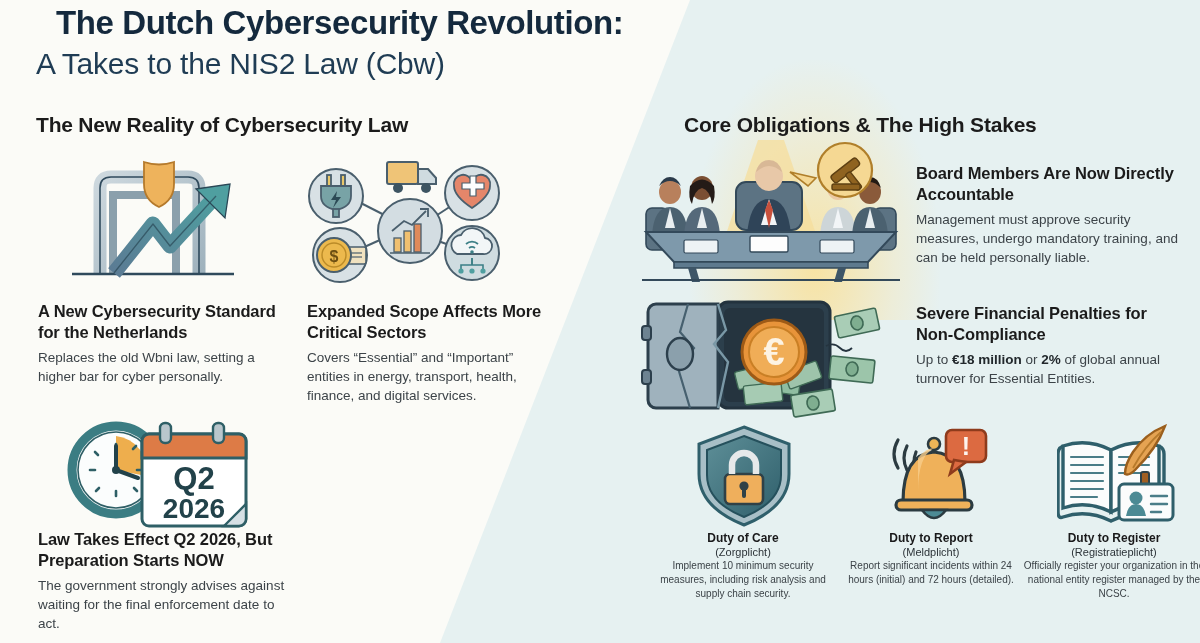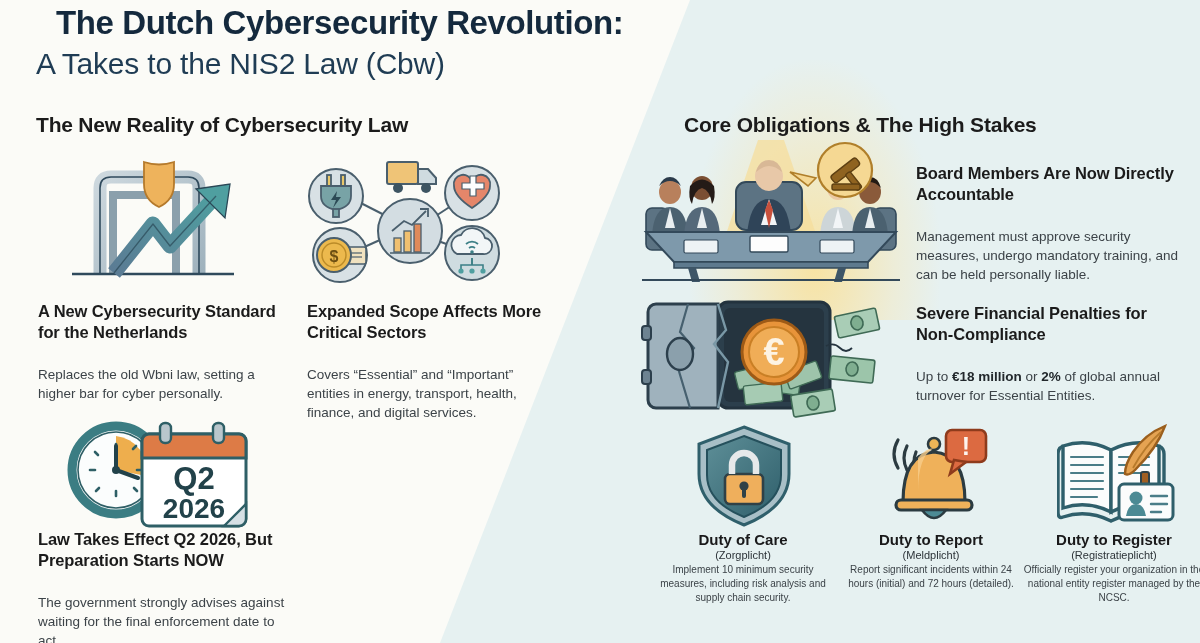--- a/index.html
+++ b/index.html
@@ -47,38 +47,38 @@
   }
   #head-left{left:36px;top:113px;}
   #head-right{left:684px;top:113px;}
 
   
   .blk-title{
     font-size:16.5px;font-weight:bold;color:#1b1b1b;
     line-height:1.27;letter-spacing:-.1px;
   }
   .blk-body{
-    font-size:13.5px;color:#3c4348;line-height:1.42;margin-top:22px;
+    font-size:13.5px;color:#3c4348;line-height:1.42;margin-top:5px;
   }
   .blk{position:absolute;}
 
   #blk-standard{left:38px;top:301px;width:248px;}
   #blk-scope{left:307px;top:301px;width:235px;}
   #blk-date{left:38px;top:529px;width:250px;}
   #blk-board{left:916px;top:163px;width:278px;}
   #blk-penalty{left:916px;top:303px;width:272px;}
 
   .blk-body b{font-weight:bold;color:#22282c;}
 
   
   .duty{position:absolute;width:186px;text-align:center;}
   #duty-care{left:650px;top:531px;}
   #duty-report{left:838px;top:531px;}
   #duty-register{left:1021px;top:531px;}
-  .duty-title{font-size:15px;font-weight:bold;color:#19191a;line-height:1.22;}
+  .duty-title{font-size:12px;font-weight:bold;color:#19191a;line-height:1.22;}
   .duty-nl{font-size:11px;font-weight:normal;color:#2c3338;line-height:1.25;}
   .duty-desc{font-size:10px;color:#3c4348;line-height:1.38;}
 
   
   .art{position:absolute;}
   #art-gateway{left:58px;top:140px;width:205px;height:150px;}
   #art-network{left:296px;top:143px;width:228px;height:148px;}
   #art-calendar{left:64px;top:418px;width:198px;height:118px;}
   #art-board{left:640px;top:140px;width:262px;height:148px;}
   #art-safe{left:640px;top:296px;width:262px;height:126px;}

